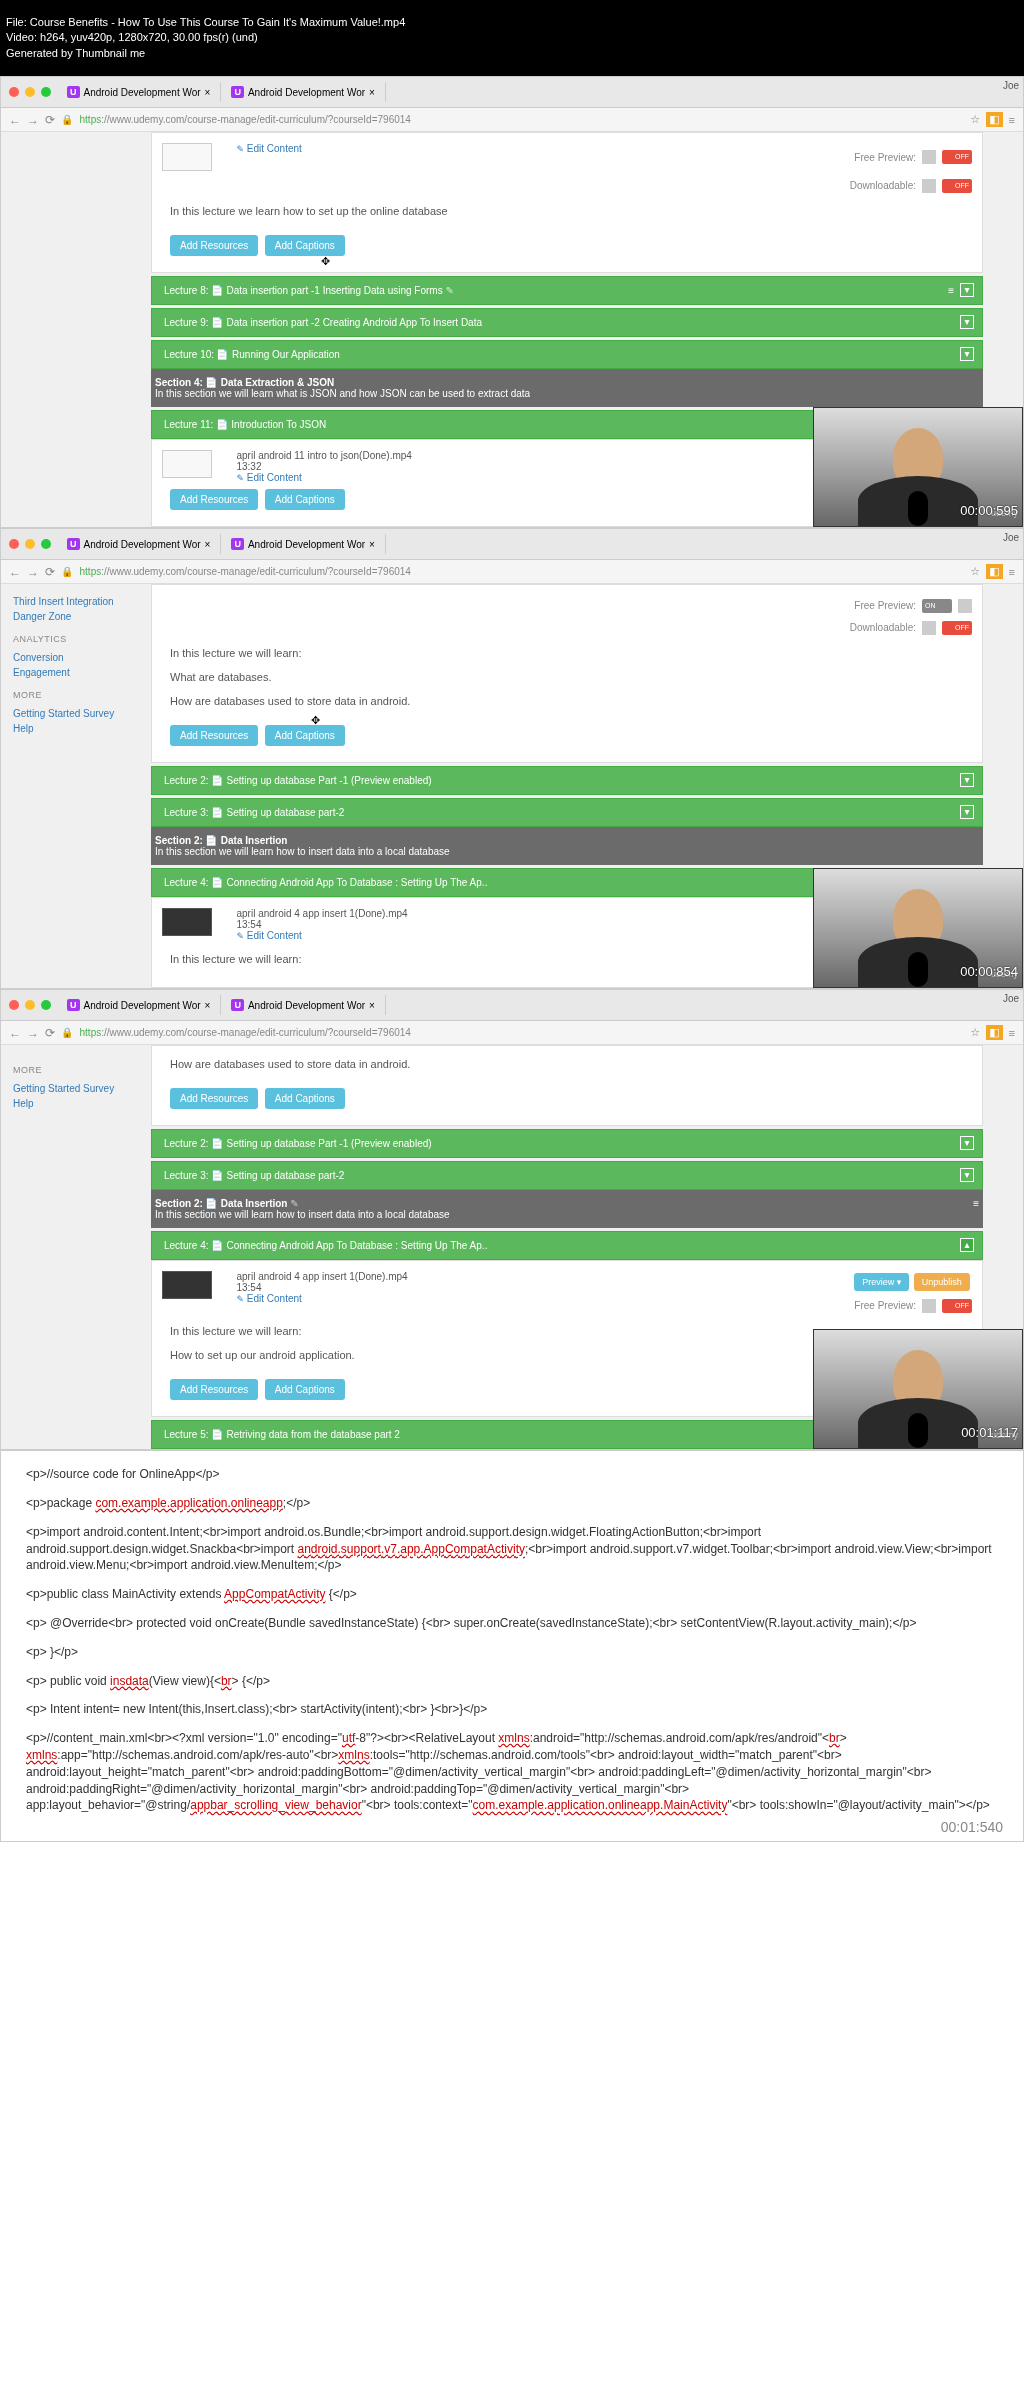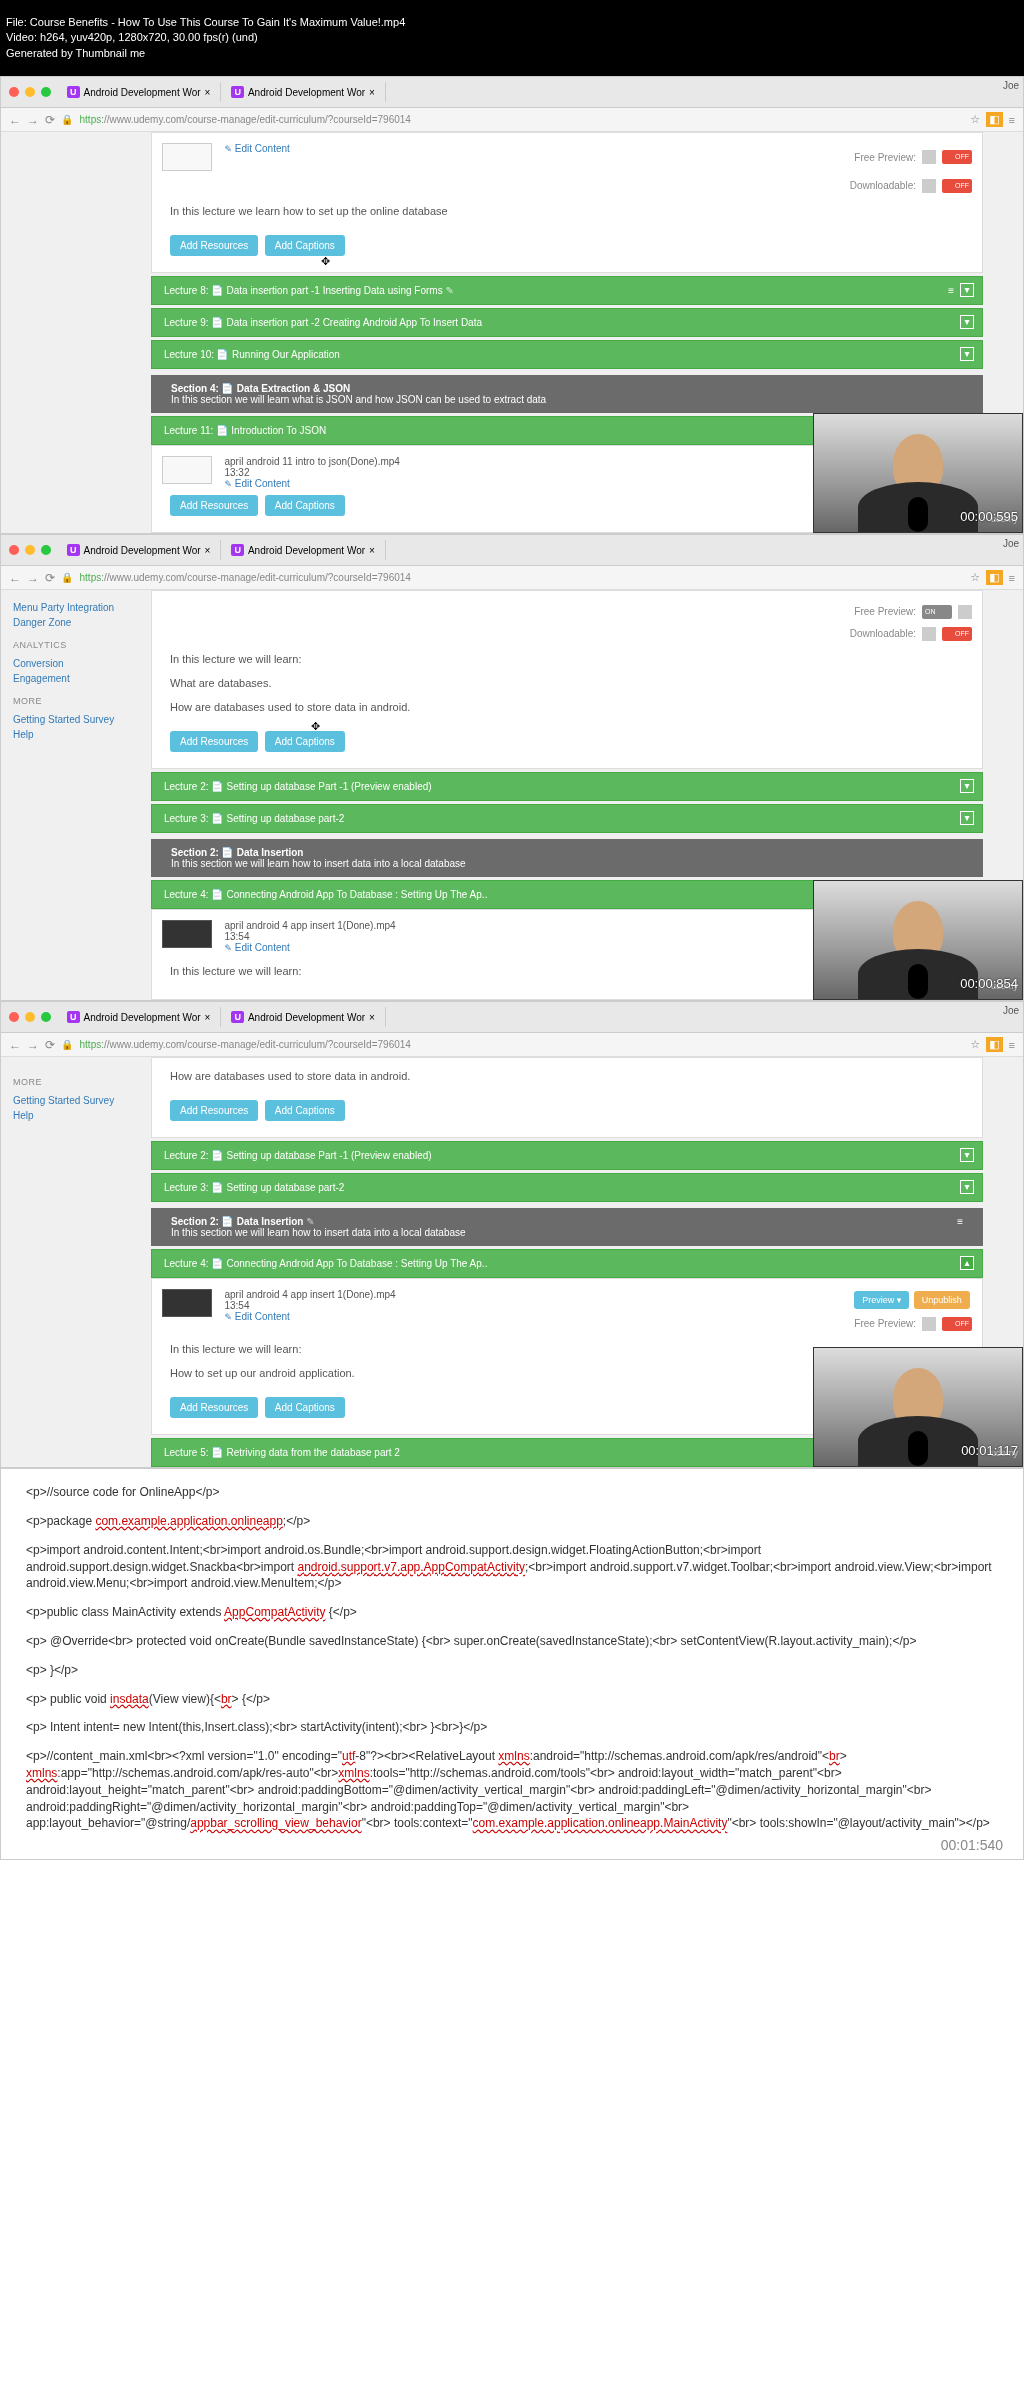--- a/index.html
+++ b/index.html
@@ -22,32 +22,32 @@
 .content{display:flex;background:#f0f0f0}
 .side{width:150px;padding:10px 12px;font-size:10px;color:#337ab7}
 .side .h{color:#888;font-size:9px;margin:8px 0 4px;letter-spacing:0.5px}
 .side div{padding:2px 0}
 .main{flex:1;padding:0 40px 0 0}
 .card{background:#fff;border:1px solid #ddd;margin:0 0 0 0;padding:10px 10px}
 .thumb{width:50px;height:28px;background:#333;display:inline-block;border:1px solid #555;vertical-align:top}
 .thumb2{width:50px;height:28px;background:#f8f8f8;display:inline-block;border:1px solid #ccc;vertical-align:top}
 .edit{color:#337ab7;font-size:10px}
 .pen{color:#337ab7;font-size:9px}
-.meta{display:inline-block;margin-left:8px;font-size:10px;color:#555;vertical-align:top}
+.meta{display:inline-block;margin-left:20px;font-size:10px;color:#555;vertical-align:top}
 .row-r{float:right;font-size:10px;color:#888;display:flex;align-items:center;gap:6px}
 .tog{width:30px;height:14px;background:#e74c3c;border-radius:2px;display:inline-block;color:#fff;font-size:7px;text-align:right;line-height:14px;padding-right:3px}
 .tog-on{width:30px;height:14px;background:#888;border-radius:2px;display:inline-block;color:#fff;font-size:7px;text-align:left;line-height:14px;padding-left:3px}
 .tog-g{width:14px;height:14px;background:#ccc;display:inline-block}
 .desc{font-size:11px;color:#555;padding:12px 8px}
 .btns{padding:6px 8px}
 .btn{background:#5bc0de;color:#fff;border:none;padding:5px 10px;font-size:10px;border-radius:3px;margin-right:2px}
 .lec{background:#5cb85c;color:#fff;padding:8px 12px;font-size:10px;border:1px solid #4a4;position:relative;margin-top:3px}
 .lec .exp{position:absolute;right:8px;top:6px;border:1px solid #fff;width:14px;height:14px;text-align:center;line-height:12px;font-size:10px}
 .lec .bars{position:absolute;right:28px;top:8px;font-size:10px}
-.sec{background:#6b6b6b;color:#fff;padding:8px 20px;font-size:10px;margin-top:6px}
+.sec{background:#6b6b6b;color:#fff;padding:8px 4px;font-size:10px;}
 .sec .t{font-weight:bold}
 .pv{background:#5bc0de;color:#fff;padding:4px 8px;font-size:9px;border-radius:3px;border:none}
 .un{background:#f0ad4e;color:#fff;padding:4px 8px;font-size:9px;border-radius:3px;border:none}
 .pip{position:absolute;right:0;bottom:0;width:210px;height:120px;background:linear-gradient(180deg,#ddd 0%,#999 60%,#666 100%);border:1px solid #333}
 .pip .head{position:absolute;left:50%;top:20px;transform:translateX(-50%);width:50px;height:60px;background:#d4a77a;border-radius:50% 50% 40% 40%}
 .pip .body{position:absolute;left:50%;bottom:0;transform:translateX(-50%);width:120px;height:50px;background:#2a2a2a;border-radius:50% 50% 0 0}
 .pip .mic{position:absolute;left:50%;bottom:0;transform:translateX(-50%);width:20px;height:35px;background:#000;border-radius:10px}
 .pip .ts{position:absolute;right:4px;bottom:8px;color:#fff;font-size:13px;text-shadow:0 0 2px #000}
 .u2{position:absolute;right:4px;top:100px;color:#fff;font-size:9px;opacity:0.6}
 .code{padding:15px 25px;font-family:'Courier New',monospace;font-size:12px;color:#333;border:1px solid #ccc;background:#fff;line-height:1.4}
@@ -166,21 +166,21 @@
 <span class="arr">→</span>
 <span class="arr">⟳</span>
 <span class="lock">🔒</span>
 <span class="url"><span style="color:#4caf50">https</span><span>://www.udemy.com/course-manage/edit-curriculum/?courseId=796014</span></span>
 <span class="icr">☆</span>
 <span class="icr" style="background:#f5a623;color:#fff;padding:1px 3px">◧</span>
 <span class="icr">≡</span>
 </div>
 <div class="content">
 <div class="side">
-<div>Menu Party Integration</div>
+<div>Third Insert Integration</div>
 <div>Danger Zone</div>
 <div class="h">ANALYTICS</div>
 <div>Conversion</div>
 <div>Engagement</div>
 <div class="h">MORE</div>
 <div>Getting Started Survey</div>
 <div>Help</div>
 </div>
 <div class="main">
 <div class="card">

